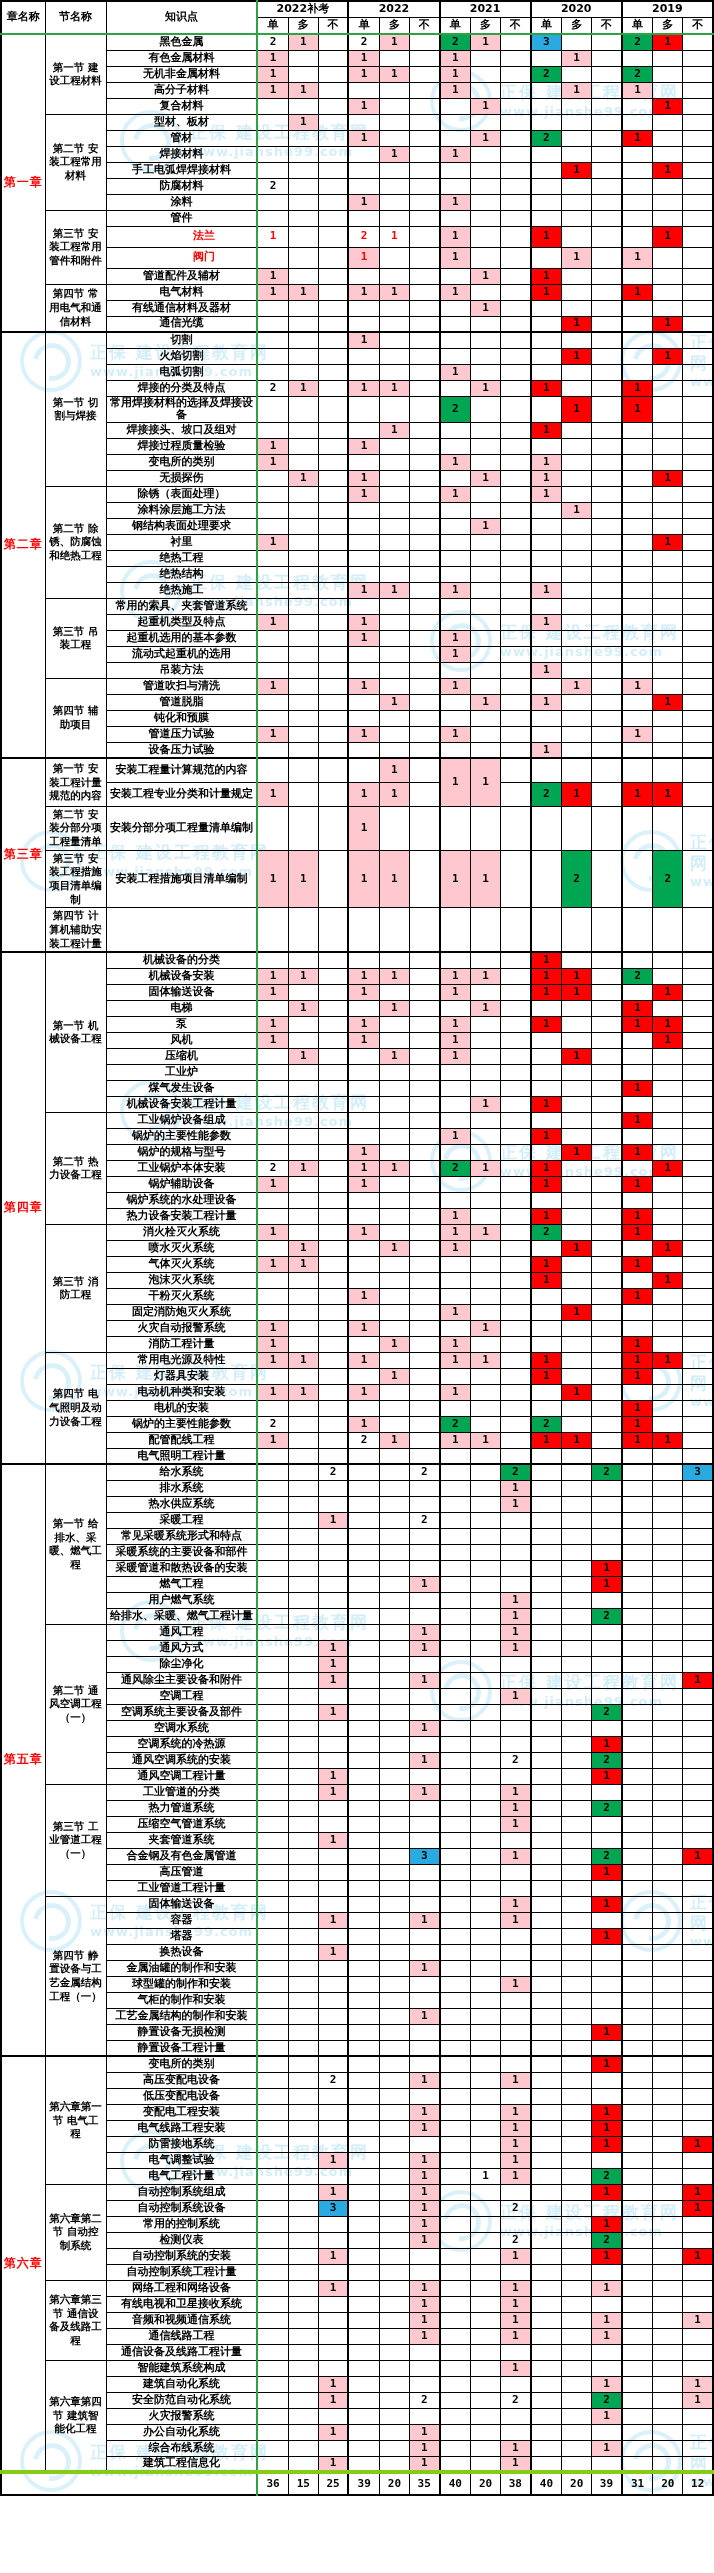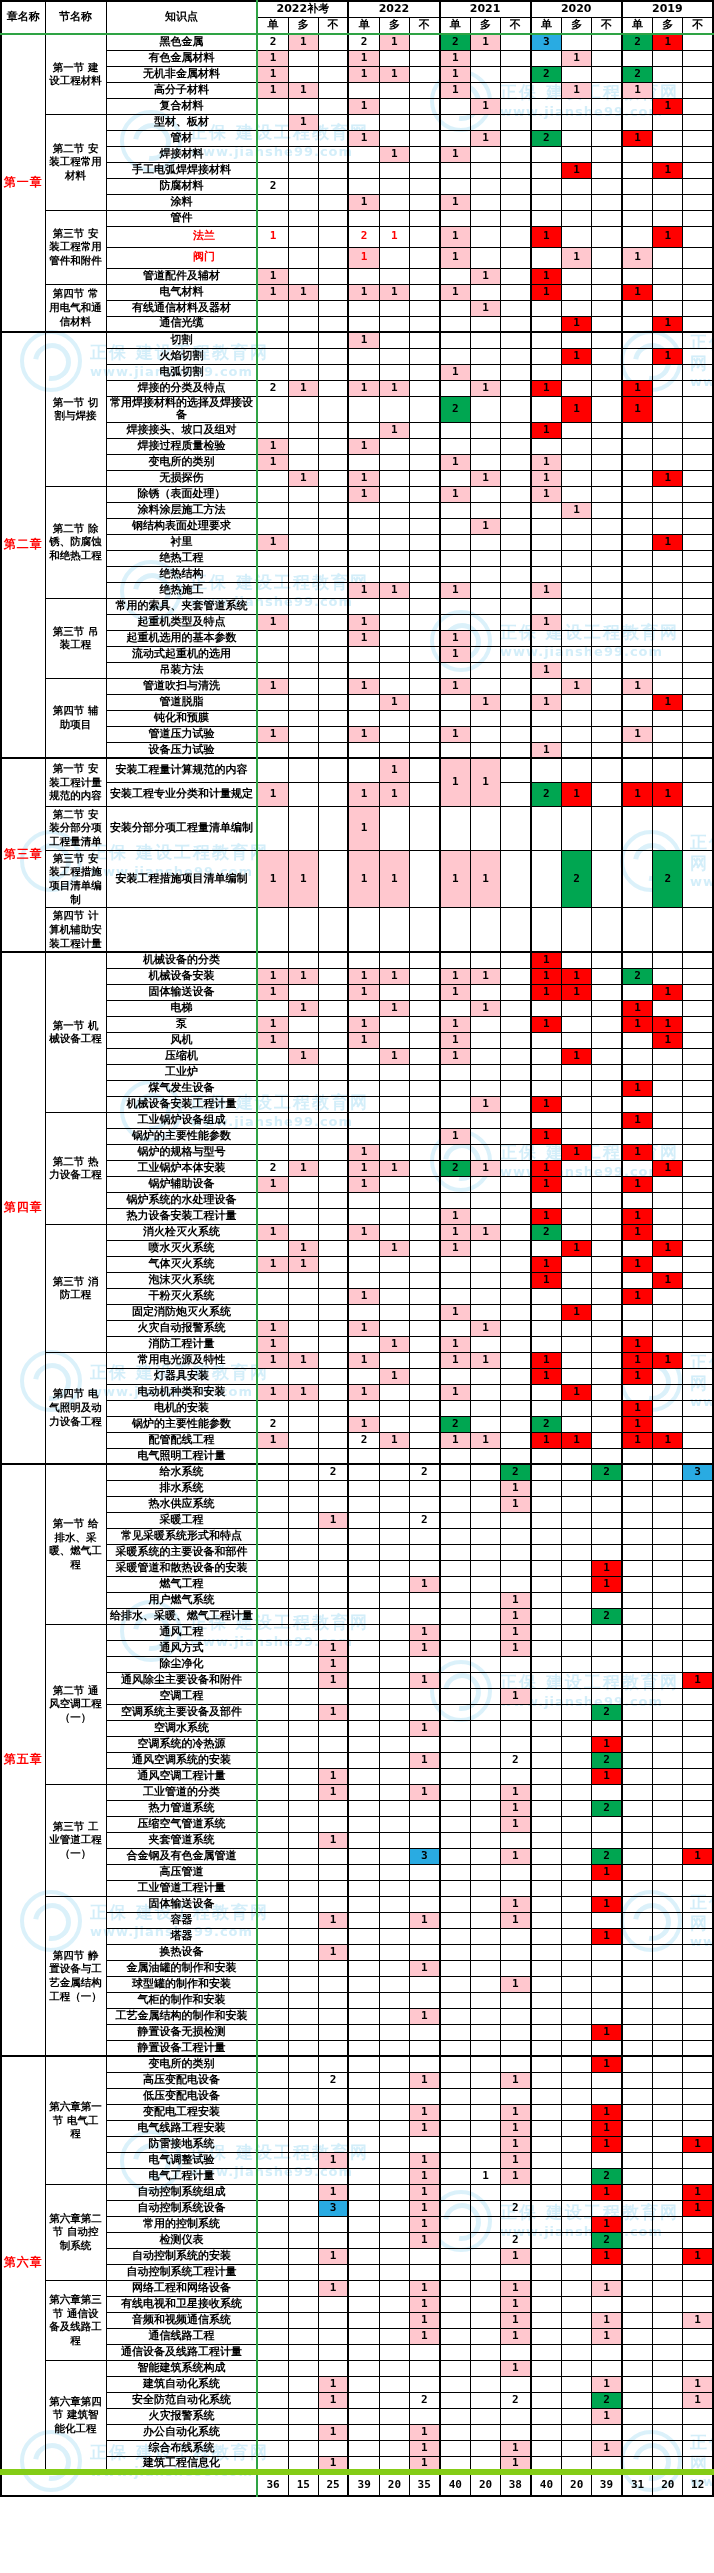--- a/index.html
+++ b/index.html
@@ -52,21 +52,21 @@
   td.topic.label-red{color:#f00;padding-left:46px;}
   td.val{font-family:"DejaVu Sans Mono","DejaVu Sans",sans-serif;font-size:11px;}
   .grp{border-left:2px solid #000;}
   .green-left{border-left:2px solid #2ea344 !important;}
   .chapter-start td{border-top:2px solid #000;}
   .bg-pink{background:#FFC7CE;}
   .bg-green{background:#00A651;}
   .bg-blue{background:#29ABE2;}
   .bg-red{background:#FF0000;}
   .fg-red{color:#f00;}
-  tfoot td{height:20px;border-top:6px solid #84cc16;font-size:11px;}
+  tfoot td{height:20px;border-top:4px solid #84cc16;font-size:11px;}
 </style>
 </head>
 <body>
 
 <div class="page">
   <div class="wm-layer">
       <div class="wm" style="left: 120px; top: 110px;">
         <div class="wm-logo"></div>
         <div class="wm-txt">
           <div class="l1">正保 建设工程教育网</div>

